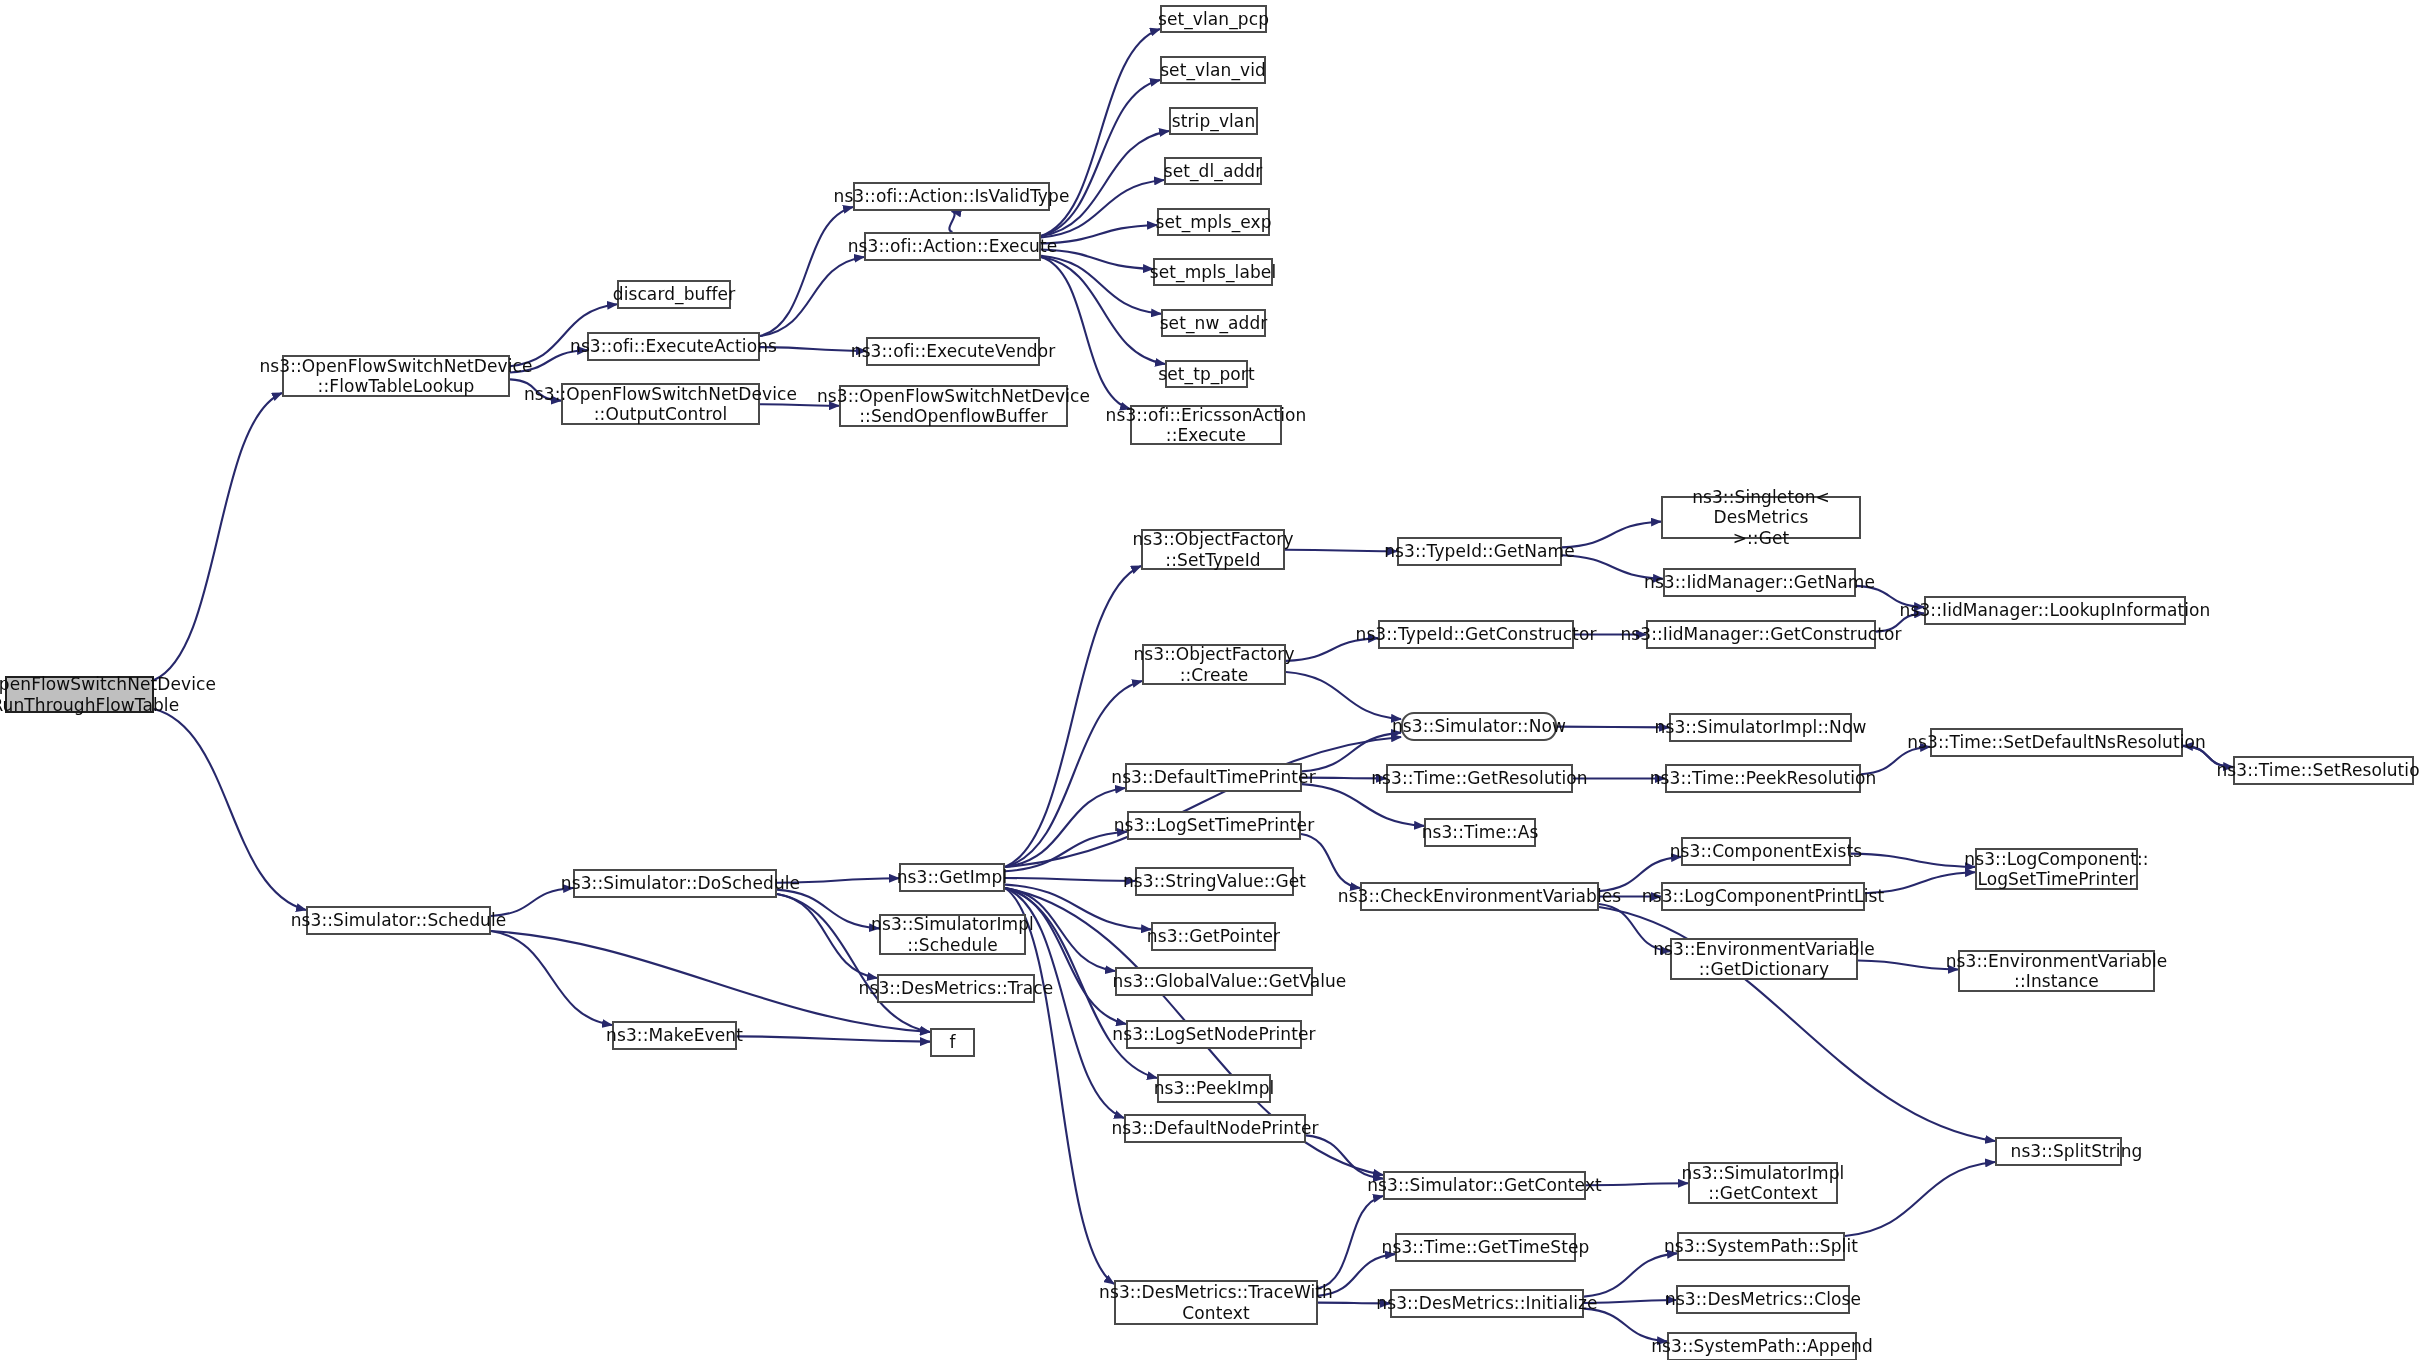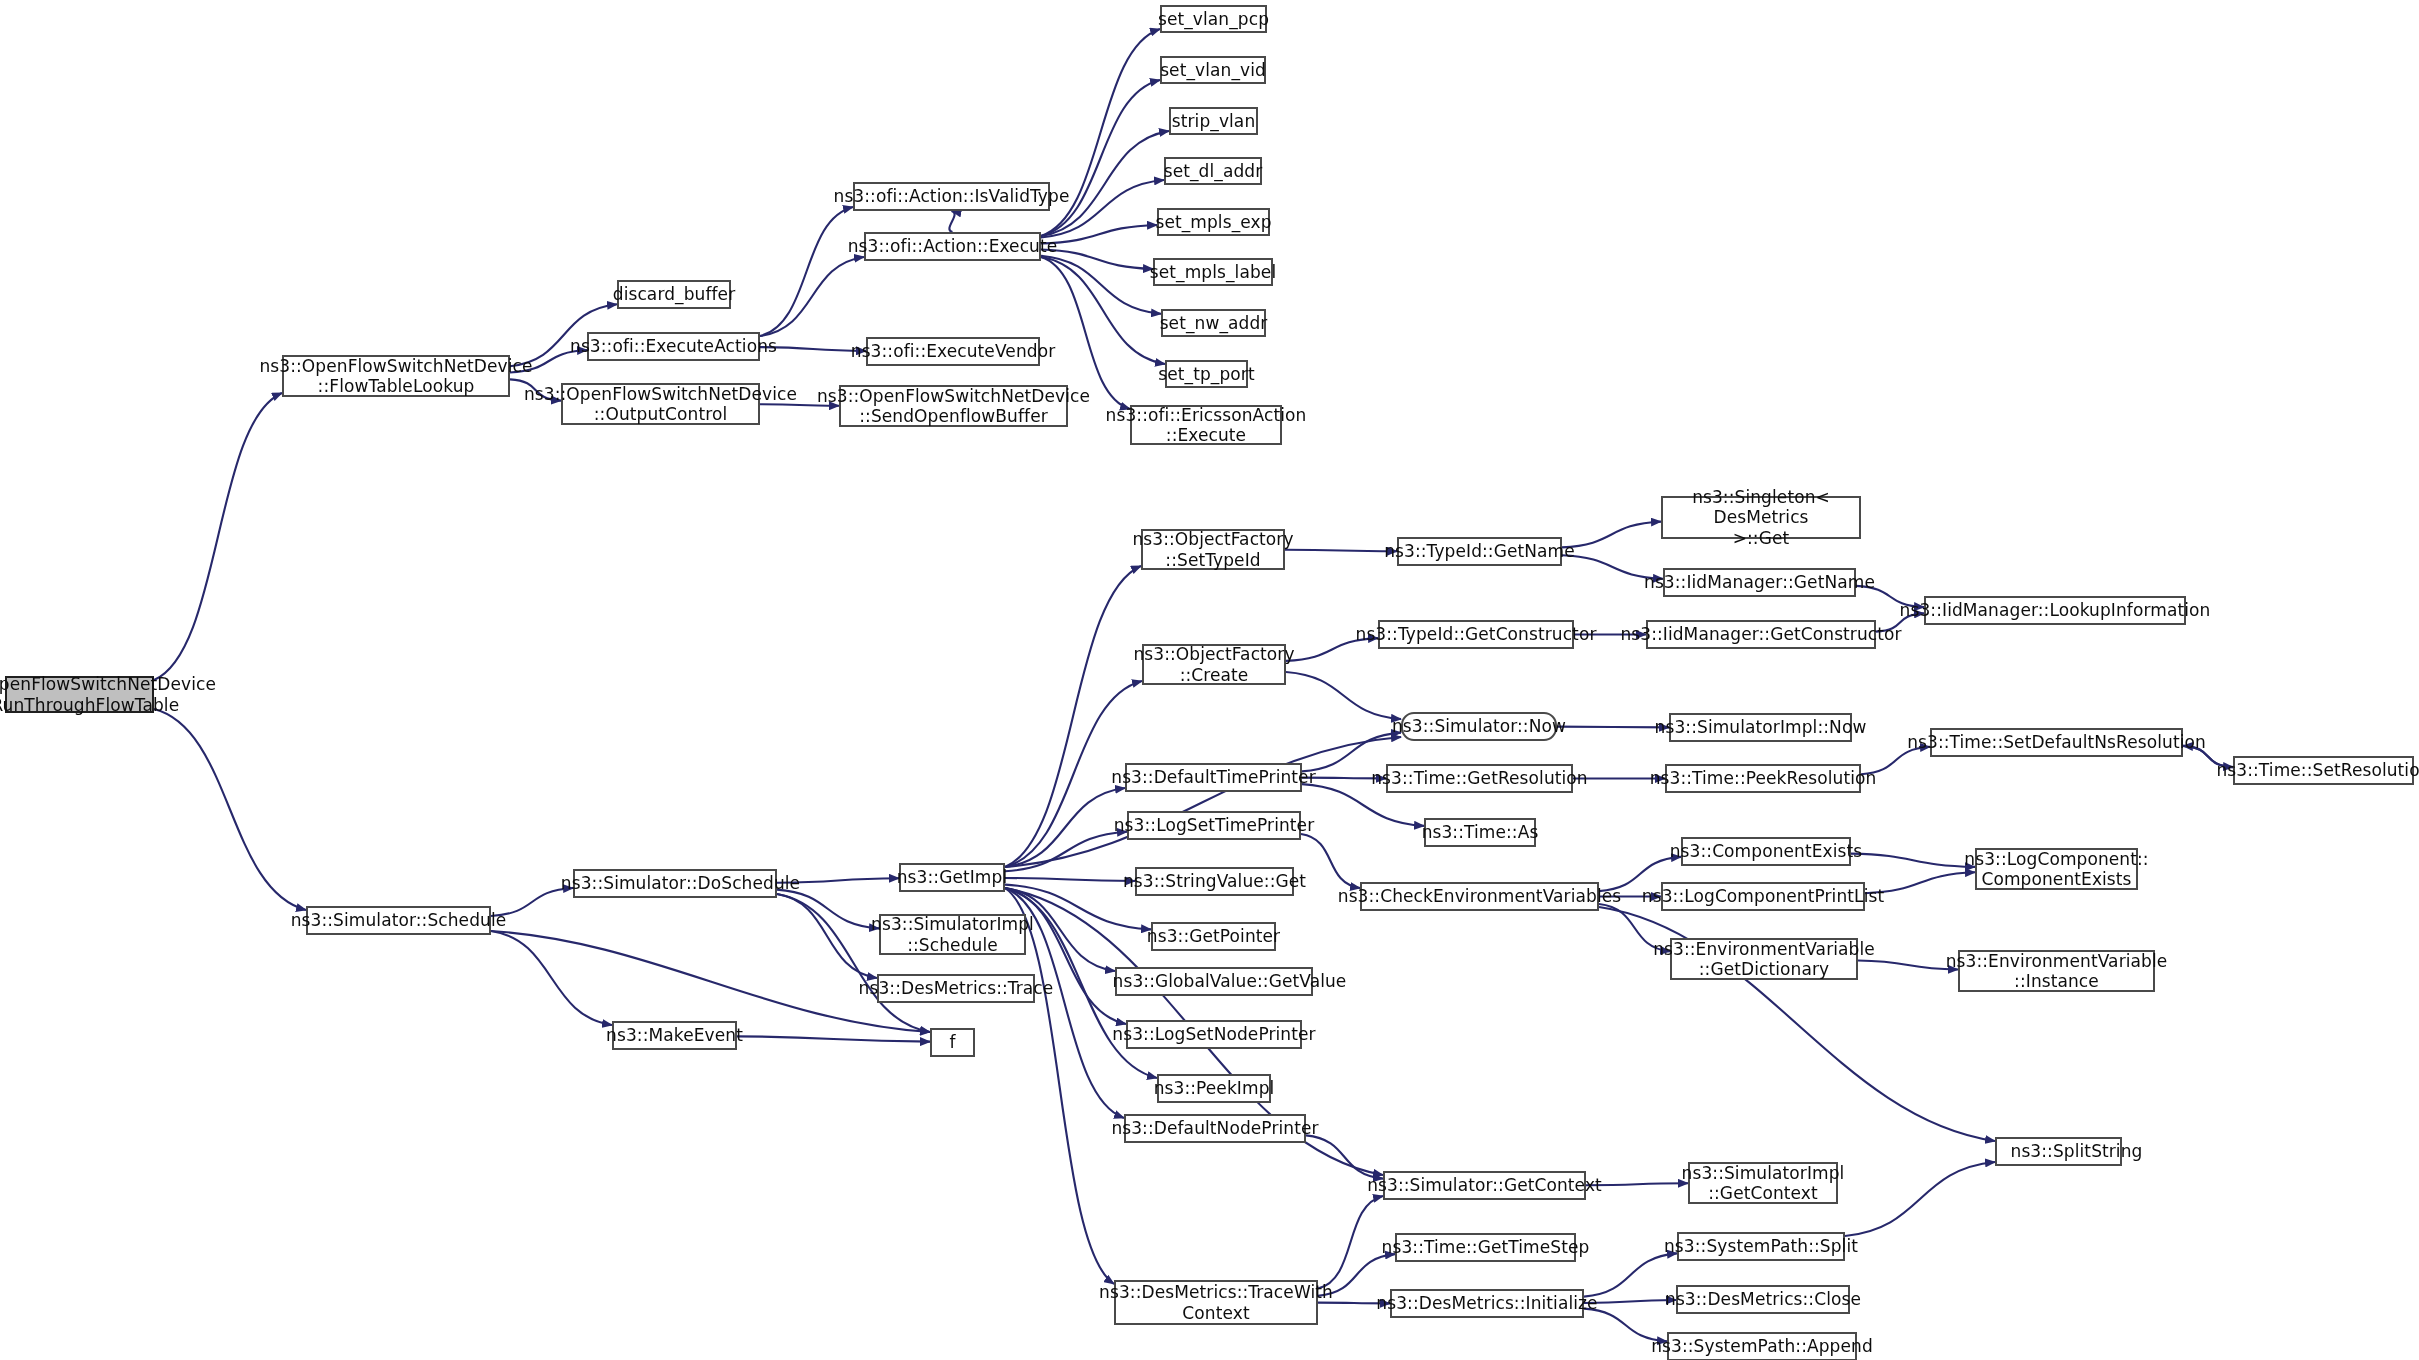--- a/index.html
+++ b/index.html
@@ -172,21 +172,21 @@
     <div class="node thick" style="left: 1669px; top: 713px; width: 183px; height: 29px; align-items: center;"><span>ns3::SimulatorImpl::Now</span></div>
     <div class="node thick" style="left: 1930px; top: 728px; width: 253px; height: 29px;"><span>ns3::Time::SetDefaultNsResolution</span></div>
     <div class="node thick" style="left: 2233px; top: 756px; width: 181px; height: 29px;"><span>ns3::Time::SetResolution</span></div>
     <div class="node thick" style="left: 1125px; top: 763px; width: 177px; height: 29px;"><span>ns3::DefaultTimePrinter</span></div>
     <div class="node thick" style="left: 1386px; top: 764px; width: 187px; height: 29px;"><span>ns3::Time::GetResolution</span></div>
     <div class="node thick" style="left: 1665px; top: 764px; width: 196px; height: 29px;"><span>ns3::Time::PeekResolution</span></div>
     <div class="node thick" style="left: 1127px; top: 811px; width: 174px; height: 29px;"><span>ns3::LogSetTimePrinter</span></div>
     <div class="node thick" style="left: 1424px; top: 818px; width: 112px; height: 29px;"><span>ns3::Time::As</span></div>
     <div class="node thick" style="left: 1681px; top: 837px; width: 170px; height: 29px;"><span>ns3::ComponentExists</span></div>
     <div class="node thick" style="left: 1975px; top: 848px; width: 163px; height: 42px;"><span>ns3::LogComponent::
-ComponentExists</span></div>
+LogSetTimePrinter</span></div>
     <div class="node thick" style="left: 1135px; top: 867px; width: 159px; height: 29px;"><span>ns3::StringValue::Get</span></div>
     <div class="node thick" style="left: 573px; top: 869px; width: 204px; height: 29px; padding-left: 16px;"><span>ns3::Simulator::DoSchedule</span></div>
     <div class="node thick" style="left: 899px; top: 863px; width: 106px; height: 29px;"><span>ns3::GetImpl</span></div>
     <div class="node thick" style="left: 1360px; top: 882px; width: 239px; height: 29px;"><span>ns3::CheckEnvironmentVariables</span></div>
     <div class="node thick" style="left: 1661px; top: 882px; width: 204px; height: 29px;"><span>ns3::LogComponentPrintList</span></div>
     <div class="node thick" style="left: 1151px; top: 922px; width: 125px; height: 29px;"><span>ns3::GetPointer</span></div>
     <div class="node thick" style="left: 879px; top: 914px; width: 147px; height: 41px;"><span>ns3::SimulatorImpl
 ::Schedule</span></div>
     <div class="node thick" style="left: 1670px; top: 938px; width: 188px; height: 42px;"><span>ns3::EnvironmentVariable
 ::GetDictionary</span></div>

